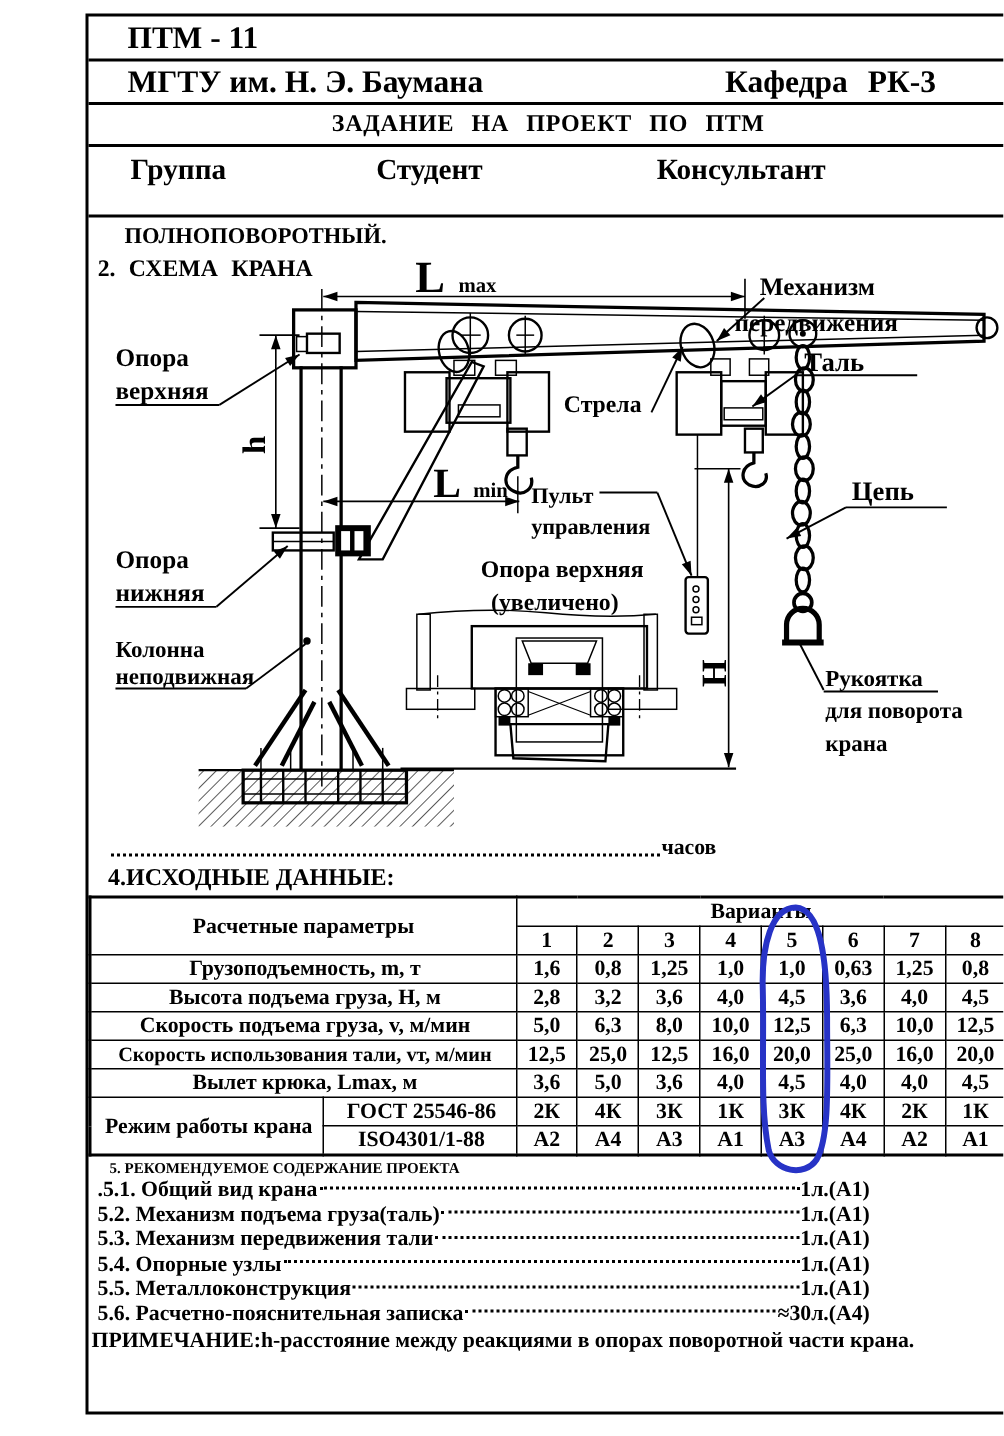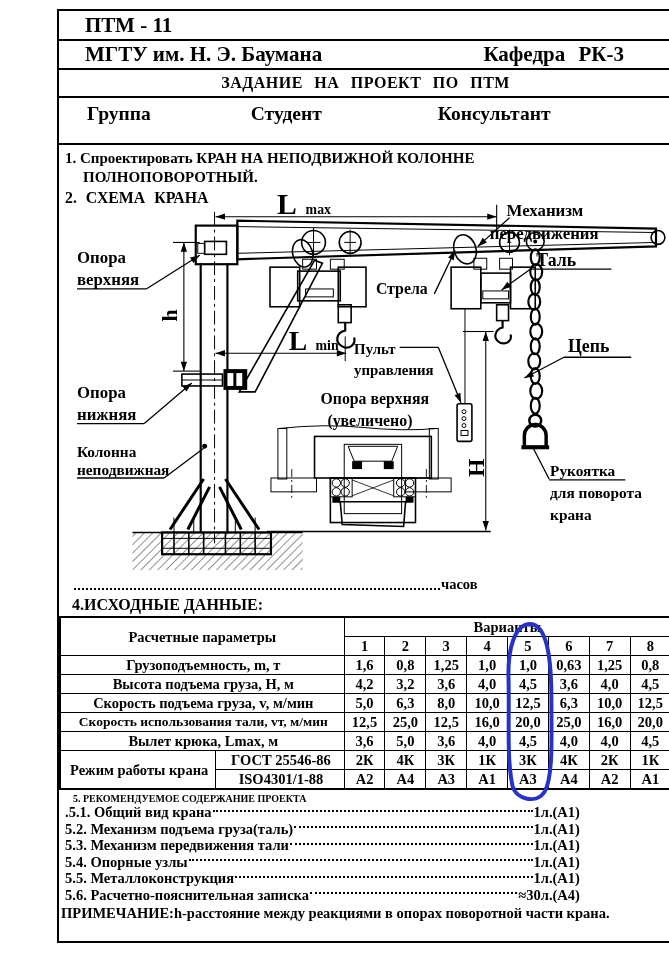--- a/index.html
+++ b/index.html
@@ -53,21 +53,20 @@
 
   <div class="hrow row-assign">ЗАДАНИЕ НА ПРОЕКТ ПО ПТМ</div>
 
   <div class="hrow row-people">
     <span>Группа</span>
     <span class="p2">Студент</span>
     <span class="p3">Консультант</span>
   </div>
 
   <div class="item1">
-    <div>1. Спроектировать КРАН НА НЕПОДВИЖНОЙ КОЛОННЕ</div>
     <div class="l2">ПОЛНОПОВОРОТНЫЙ.</div>
   </div>
 
   <svg class="crane" viewBox="42 185 619 392">
     <defs>
       <pattern id="hatch" width="6" height="6" patternUnits="userSpaceOnUse" patternTransform="rotate(45)">
         <line x1="0" y1="0" x2="0" y2="6" stroke="#222" stroke-width="1"></line>
       </pattern>
     </defs>
 
@@ -335,21 +334,21 @@
         <td>0,8</td>
         <td>1,25</td>
         <td>1,0</td>
         <td>1,0</td>
         <td>0,63</td>
         <td>1,25</td>
         <td>0,8</td>
       </tr>
       <tr>
         <td colspan="2" class="lbl">Высота подъема груза, Н, м</td>
-        <td>4,2</td>
+        <td>2,8</td>
         <td>3,2</td>
         <td>3,6</td>
         <td>4,0</td>
         <td>4,5</td>
         <td>3,6</td>
         <td>4,0</td>
         <td>4,5</td>
       </tr>
       <tr>
         <td colspan="2" class="lbl">Скорость подъема груза, v, м/мин</td>

